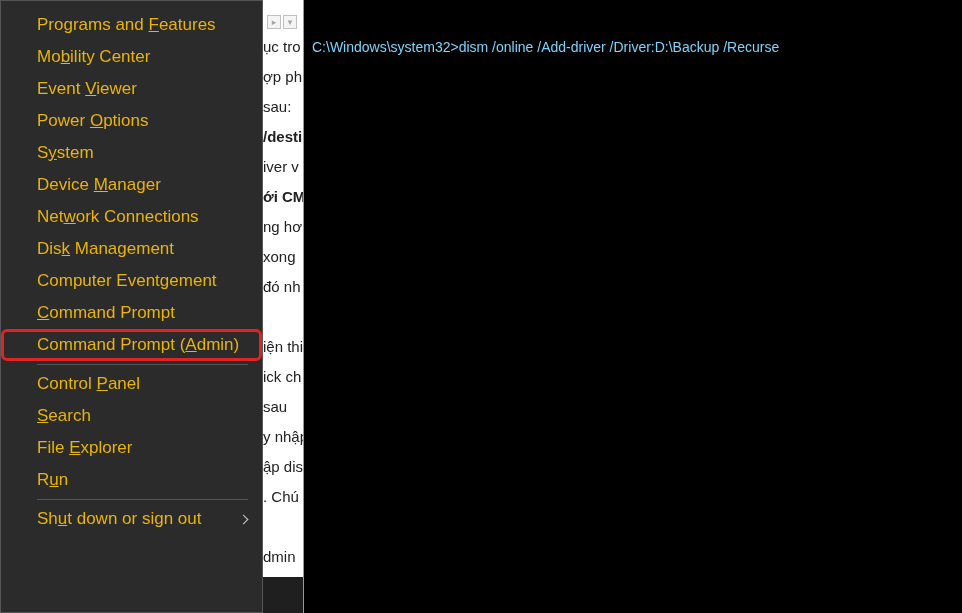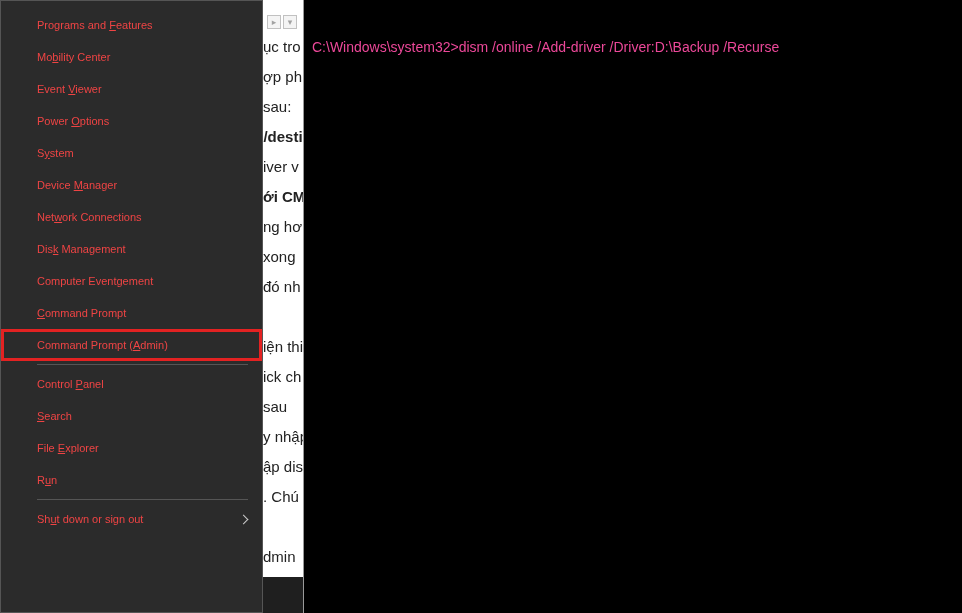--- a/index.html
+++ b/index.html
@@ -24,33 +24,34 @@
       width: 263px;
       height: 613px;
       background: #2b2b2b;
       border: 1px solid #555;
       position: relative;
       z-index: 10;
       padding-top: 8px;
     }
     .menu-item {
       padding: 8px 0 8px 36px;
-      color: #ef4444;
-      font-size: 11px;
+      color: #eab308;
+      font-size: 17px;
       font-weight: 400;
       cursor: pointer;
       position: relative;
       line-height: 16px;
     }
     .underline {
       text-decoration: underline;
     }
     .highlighted {
       outline: 3px solid #e32222;
       outline-offset: -3px;
+      border-radius: 6px;
     }
     .separator {
       height: 1px;
       background: #555;
       margin: 3px 14px 3px 36px;
     }
     .chevron {
       position: absolute;
       right: 18px;
       top: 50%;
@@ -103,26 +104,25 @@
     }
     .middle-content .text-frag {
       white-space: nowrap;
       margin-bottom: 12px;
       padding-left: 0;
       font-size: 15px;
       line-height: 18px;
     }
     .middle-content .text-bold {
       font-weight: bold;
-      text-align: center;
     }
     .terminal {
       flex: 1;
       background: #000000;
-      color: #ec4899;
+      color: #7dd3fc;
       font-family: 'Consolas', 'Courier New', monospace;
       font-size: 14px;
       padding: 6px 8px;
       white-space: pre;
       overflow: hidden;
       position: relative;
     }
     .terminal-line {
       line-height: 18px;
     }

